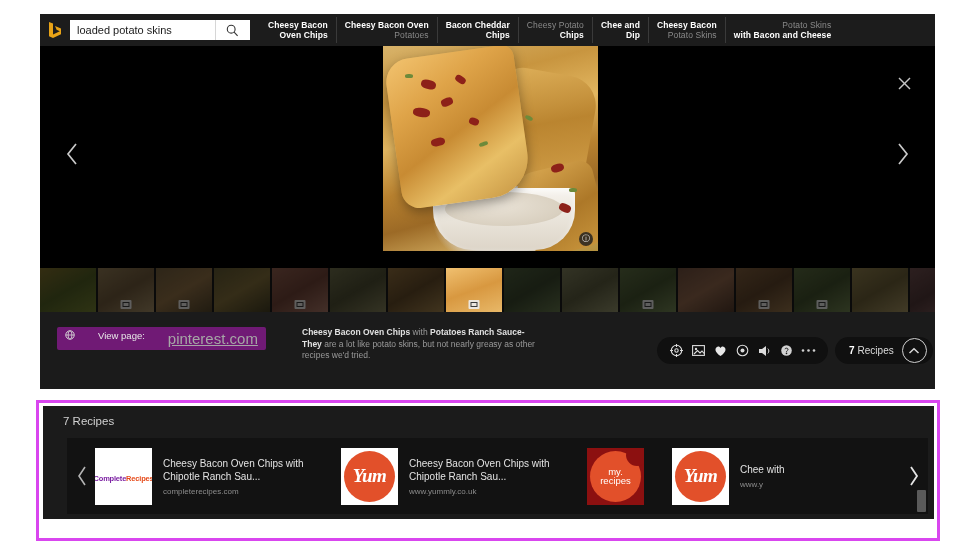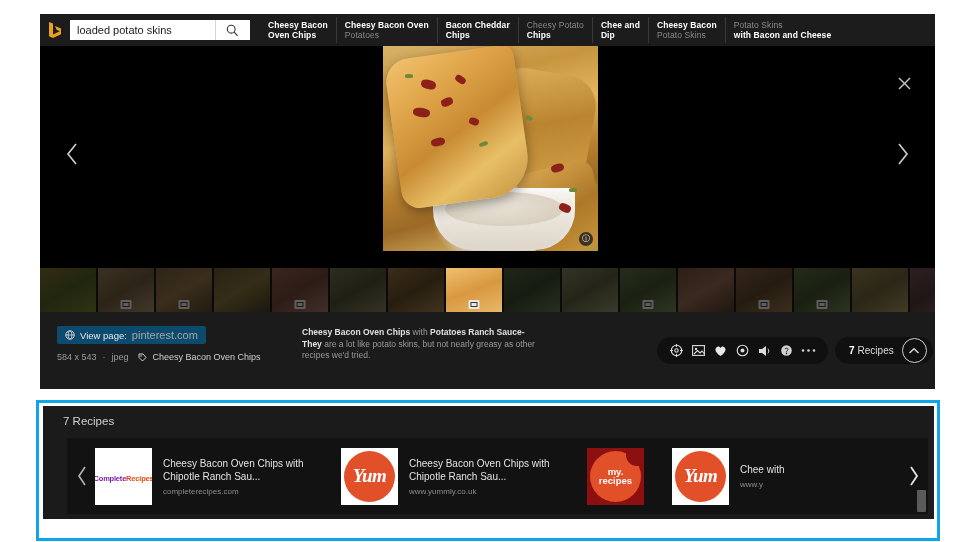--- a/index.html
+++ b/index.html
@@ -42,20 +42,21 @@
   .search-btn svg{display:block;}
 
   .related{
     display:flex;align-items:center;height:32px;margin-left:10px;flex:1 1 auto;
     overflow:hidden;
   }
   .rel-item{
     padding:0 8px;height:26px;display:flex;flex-direction:column;
     justify-content:center;border-left:1px solid #3a3a3a;cursor:pointer;
     white-space:nowrap;
+    align-items:flex-end;
   }
   .rel-item:first-child{border-left:0;}
   .rel-l1,.rel-l2{font-size:8.5px;line-height:10.5px;letter-spacing:.1px;}
   .rel-strong{color:#ffffff;font-weight:bold;}
   .rel-dim{color:#8a8a8a;font-weight:normal;}
 
   
   .stage{
     position:absolute;left:0;top:32px;width:895px;height:222px;background:#000;
   }
@@ -129,25 +130,25 @@
     content:"";position:absolute;left:2px;top:2px;width:7px;height:5px;
     border:1px solid #3a3a3a;box-sizing:border-box;
   }
 
   
   .infobar{
     position:absolute;left:0;top:298px;width:895px;height:77px;background:#1b1b1b;
   }
   .info-left{position:absolute;left:17px;top:14px;width:235px;}
   .viewpage{
-    display:inline-flex;align-items:center;gap:5px;background:#0c4a6e;
+    display:inline-flex;gap:23px;background:#701a75;
     padding:3px 8px;border-radius:2px;cursor:pointer;
   }
   .viewpage .vp-label{color:#e8e8e8;font-size:9.5px;}
-  .viewpage .vp-host{color:#a6a6a6;font-size:11px;}
+  .viewpage .vp-host{color:#a6a6a6;font-size:15px;text-decoration:underline;}
   .info-meta{margin-top:8px;display:flex;align-items:center;gap:6px;color:#9d9d9d;font-size:9px;}
   .info-meta .tagname{color:#cfcfcf;}
 
   .info-desc{
     position:absolute;left:262px;top:15px;width:235px;font-size:8.5px;line-height:11.5px;
     color:#9a9a9a;
   }
   .info-desc b{color:#e0e0e0;font-weight:bold;}
   .info-desc .src{display:block;margin-top:5px;color:#8e8e8e;}
 
@@ -165,21 +166,21 @@
   .recipes-pill .rp-count{color:#ffffff;font-size:10px;font-weight:bold;}
   .recipes-pill .rp-label{color:#dcdcdc;font-size:10px;margin-left:-5px;}
   .rp-toggle{
     width:23px;height:23px;border-radius:50%;border:1px solid #cfcfcf;
     display:flex;align-items:center;justify-content:center;cursor:pointer;
   }
 
   
   .recipes-panel{
     position:absolute;left:36px;top:400px;width:904px;height:141px;
-    border:3px solid #0ea5e9;box-sizing:border-box;background:#ffffff;
+    border:3px solid #d946ef;box-sizing:border-box;background:#ffffff;
   }
   .recipes-inner{
     position:absolute;left:4px;top:3px;width:891px;height:113px;background:#1b1b1b;
   }
   .recipes-title{
     position:absolute;left:20px;top:9px;color:#d2d2d2;font-size:11.5px;
   }
   .cards{
     position:absolute;left:24px;top:32px;width:861px;height:76px;background:#121212;
     display:flex;align-items:center;overflow:hidden;
@@ -221,21 +222,21 @@
   .logo-mr{
     width:57px;height:57px;background:#8c1010;display:flex;align-items:center;justify-content:center;
     position:relative;overflow:hidden;
   }
   .mr-circle{
     position:absolute;left:3px;top:3px;width:51px;height:51px;border-radius:50%;background:#e2502a;
   }
   .mr-bite{
     position:absolute;right:-4px;top:-4px;width:22px;height:22px;border-radius:50%;background:#8c1010;
   }
-  .mr-text{position:relative;color:#fff;font-size:9.5px;font-weight:bold;line-height:9.5px;text-align:center;}
+  .mr-text{position:relative;color:#fff;font-size:9.5px;font-weight:normal;line-height:9.5px;text-align:center;}
   .scroll-hint{
     position:absolute;right:2px;bottom:2px;width:9px;height:22px;background:#5a5a5a;border-radius:1px;
   }
 </style>
 </head>
 <body>
 
 <div class="page">
 
   <div class="viewer">
@@ -368,30 +369,20 @@
       <div class="info-left">
         <div class="viewpage">
           <svg width="10" height="10" viewBox="0 0 10 10">
             <circle cx="5" cy="5" r="4.2" fill="none" stroke="#d8d8d8" stroke-width="1"></circle>
             <ellipse cx="5" cy="5" rx="1.9" ry="4.2" fill="none" stroke="#d8d8d8" stroke-width=".8"></ellipse>
             <line x1="0.8" y1="5" x2="9.2" y2="5" stroke="#d8d8d8" stroke-width=".8"></line>
           </svg>
           <span class="vp-label">View page:</span>
           <span class="vp-host">pinterest.com</span>
         </div>
-        <div class="info-meta">
-          <span>584 x 543</span>
-          <span>·</span>
-          <span>jpeg</span>
-          <svg width="9" height="9" viewBox="0 0 9 9" style="margin-left:3px;">
-            <path d="M1 1 L5 1 L8 4.5 L4.5 8 L1 4.5 Z" fill="none" stroke="#cfcfcf" stroke-width="1"></path>
-            <circle cx="3" cy="3" r=".8" fill="#cfcfcf"></circle>
-          </svg>
-          <span class="tagname">Cheesy Bacon Oven Chips</span>
-        </div>
       </div>
 
       <div class="info-desc">
         <b>Cheesy Bacon Oven Chips</b><span> with </span><b>Potatoes Ranch Sauce-</b>
         <b>They</b><span> are a lot like potato skins, but not nearly greasy as other recipes we'd tried.</span>
       </div>
 
       <div class="action-pill">
         <div class="act">
           <svg width="13" height="13" viewBox="0 0 13 13">

